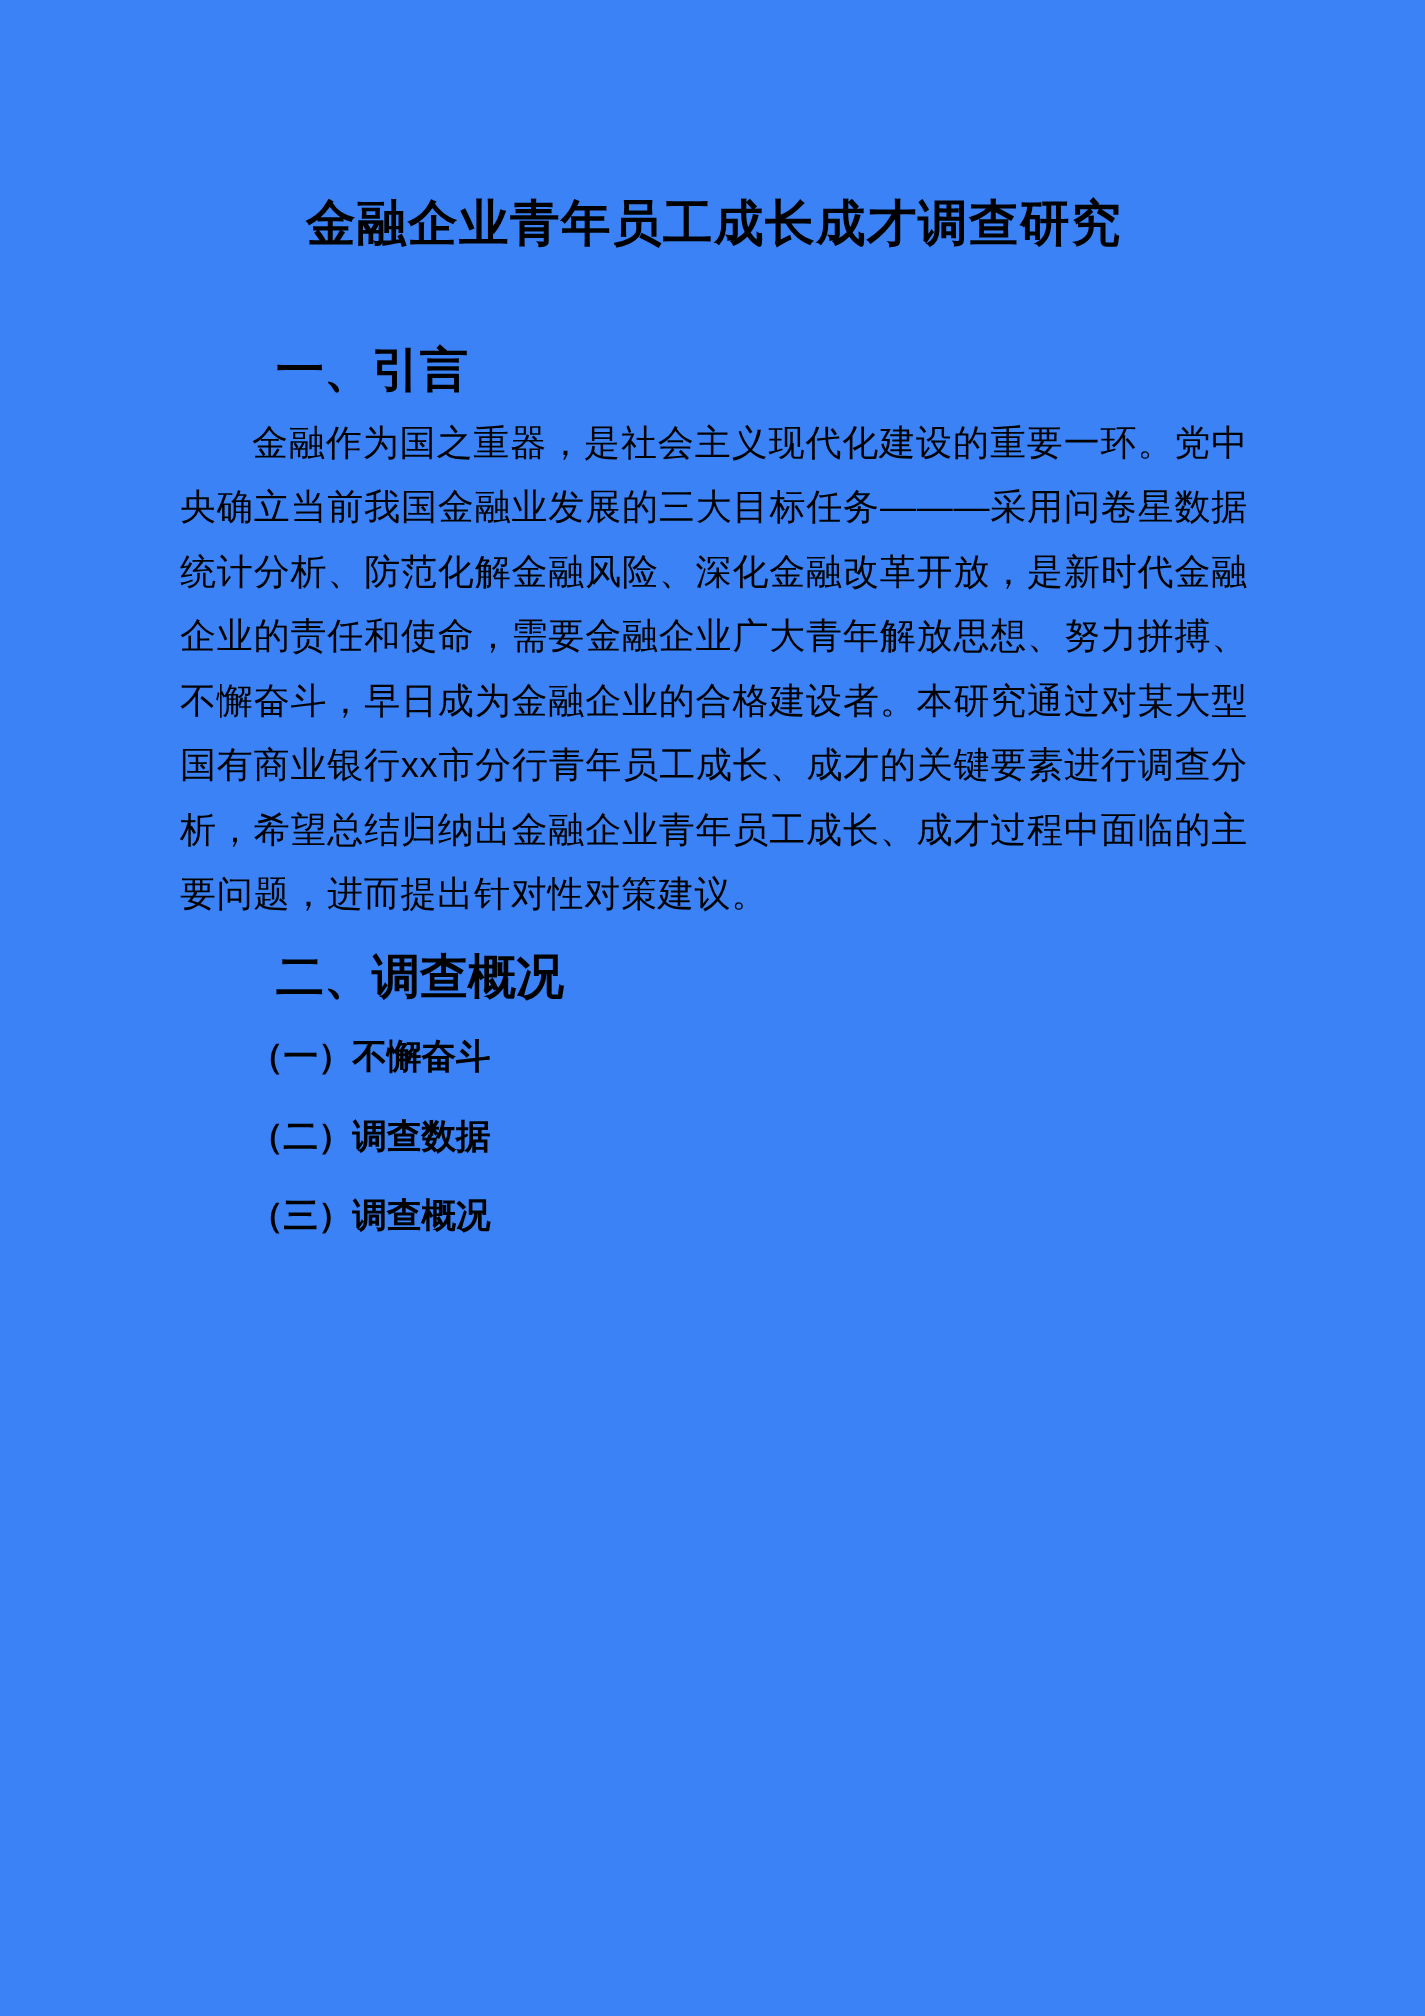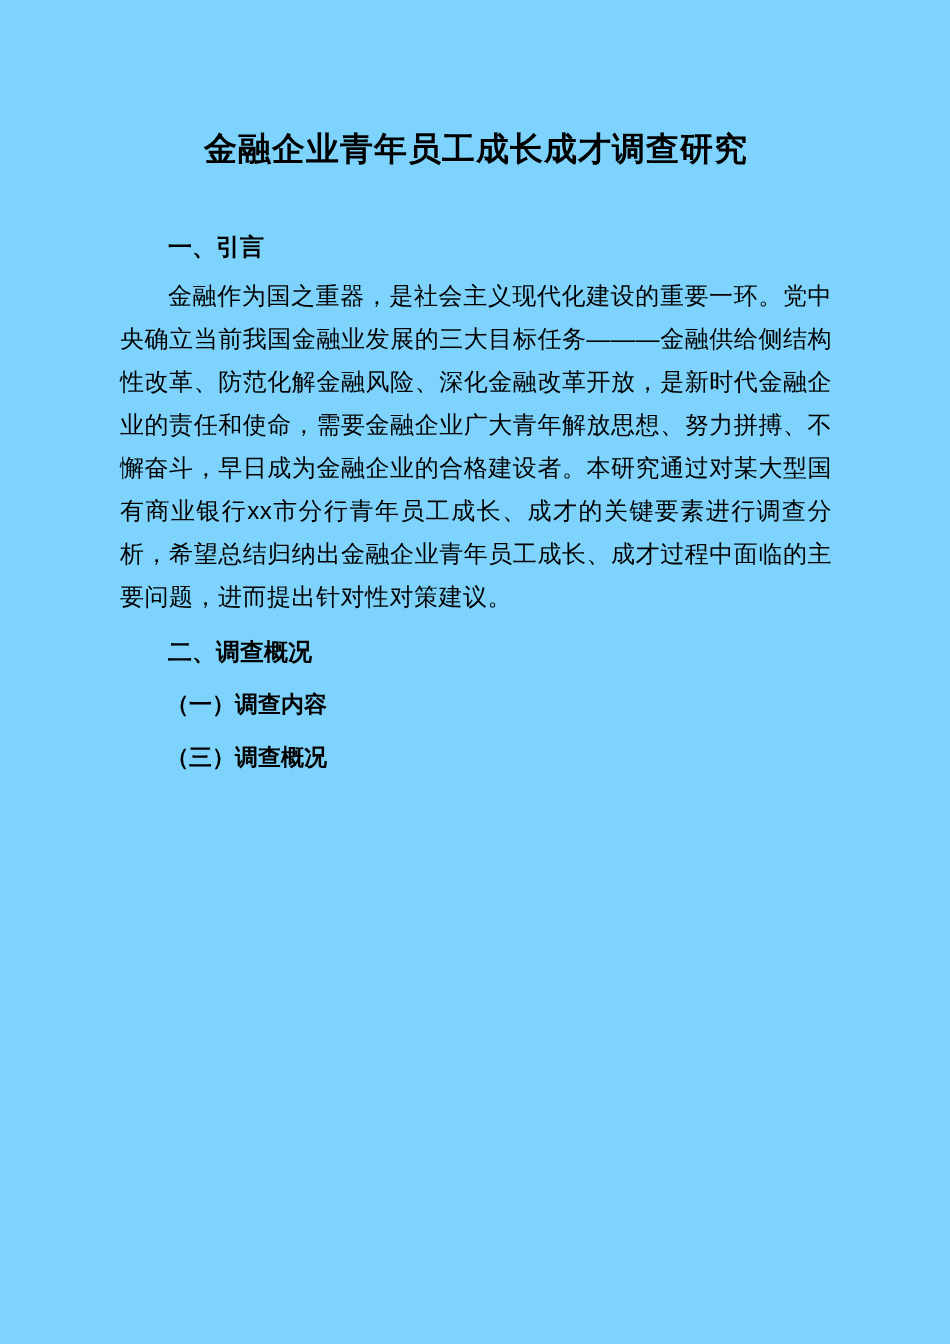--- a/index.html
+++ b/index.html
@@ -12,33 +12,33 @@
     height: 1344px;
     overflow: hidden;
     color: #000000;
     font-family: "Liberation Sans", "DejaVu Sans", sans-serif;
   }
   .page {
     box-sizing: border-box;
     width: 950px;
     height: 1344px;
     padding: 128px 118px 40px 120px;
-    background: #7dd3fc;
+    background: #3b82f6;
   }
   .doc-title {
     margin: 0 0 56px 0;
     text-align: center;
     font-size: 33px;
     font-weight: 900;
     letter-spacing: 1px;
     line-height: 1.25;
   }
   .heading-1 {
     margin: 12px 0 6px 0;
-    font-size: 24px;
+    font-size: 32px;
     font-weight: bold;
     text-indent: 2em;
     line-height: 43px;
   }
   .heading-2 {
     margin: 10px 0 4px 0;
     font-size: 23px;
     font-weight: bold;
     text-indent: 2em;
     line-height: 43px;
@@ -56,24 +56,25 @@
 </style>
 </head>
 <body>
 
 <div class="page">
 
   <h1 class="doc-title">金融企业青年员工成长成才调查研究</h1>
 
   <h2 class="heading-1">一、引言</h2>
 
-  <p class="body-para">金融作为国之重器，是社会主义现代化建设的重要一环。党中央确立当前我国金融业发展的三大目标任务———金融供给侧结构性改革、防范化解金融风险、深化金融改革开放，是新时代金融企业的责任和使命，需要金融企业广大青年解放思想、努力拼搏、不懈奋斗，早日成为金融企业的合格建设者。本研究通过对某大型国有商业银行xx市分行青年员工成长、成才的关键要素进行调查分析，希望总结归纳出金融企业青年员工成长、成才过程中面临的主要问题，进而提出针对性对策建议。</p>
+  <p class="body-para">金融作为国之重器，是社会主义现代化建设的重要一环。党中央确立当前我国金融业发展的三大目标任务———采用问卷星数据统计分析、防范化解金融风险、深化金融改革开放，是新时代金融企业的责任和使命，需要金融企业广大青年解放思想、努力拼搏、不懈奋斗，早日成为金融企业的合格建设者。本研究通过对某大型国有商业银行xx市分行青年员工成长、成才的关键要素进行调查分析，希望总结归纳出金融企业青年员工成长、成才过程中面临的主要问题，进而提出针对性对策建议。</p>
 
   <h2 class="heading-1">二、调查概况</h2>
 
-  <h3 class="heading-2">（一）调查内容</h3>
+  <h3 class="heading-2">（一）不懈奋斗</h3>
 
 
+  <h3 class="heading-2">（二）调查数据</h3>
 
 
   <h3 class="heading-2">（三）调查概况</h3>
 
 </div>
 
 </body></html>

